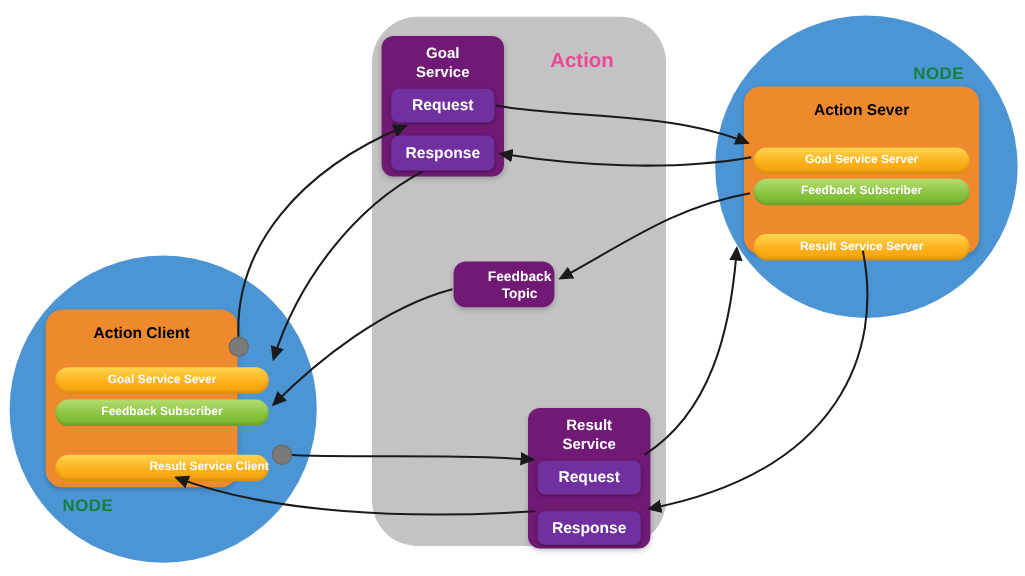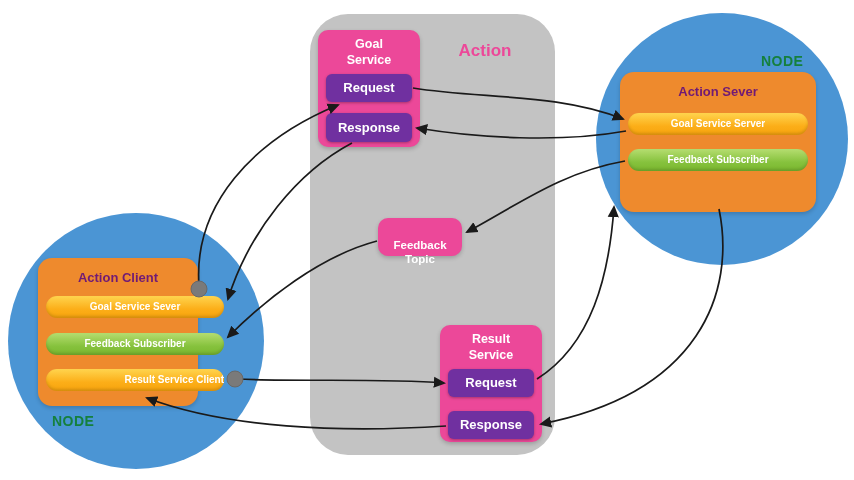--- a/index.html
+++ b/index.html
@@ -21,39 +21,39 @@
     font-size:17px; font-weight:bold; color:#ec4899;
   }
 
   .node-label { position:absolute; color:#15803d; font-weight:bold; font-size:14px; letter-spacing:.5px; }
   .node-label.left-pos  { left:52px;  top:413px; }
   .node-label.right-pos { left:761px; top:53px; }
 
   .orange-box { position:absolute; background:#ee8a2d; border-radius:14px; box-shadow:0 2px 4px rgba(0,0,0,.18); }
   .orange-box.client-pos { left:38px;  top:258px; width:160px; height:148px; }
   .orange-box.server-pos { left:620px; top:72px;  width:196px; height:140px; }
-  .orange-title { position:absolute; top:12px; width:100%; text-align:center; color:#701a75; font-weight:bold; font-size:13px; }
+  .orange-title { position:absolute; top:12px; width:100%; text-align:center; color:#000000; font-weight:bold; font-size:13px; }
 
   .pill {
     position:absolute; height:22px; border-radius:11px; text-align:center;
     line-height:22px; color:#fff; font-weight:bold; font-size:10px;
     box-shadow: inset 0 -2px 3px rgba(0,0,0,.15);
   }
-  .pill.yellow { background:linear-gradient(180deg,#ffd44e 0%,#fcae18 60%,#f7a40e 100%); }
+  .pill.yellow { background:linear-gradient(180deg,#ffd44e 0%,#fcae18 60%,#f7a40e 100%);margin-top:10px; }
   .pill.green  { background:linear-gradient(180deg,#b5dd70 0%,#86c23d 60%,#7ab72f 100%); }
 
-  .service-box { position:absolute; background:#ec4899; border-radius:10px; box-shadow:0 2px 4px rgba(0,0,0,.2); }
+  .service-box { position:absolute; background:#701a75; border-radius:10px; box-shadow:0 2px 4px rgba(0,0,0,.2); }
   .service-box.goal-pos   { left:318px; top:30px;  width:102px; height:117px; }
-  .service-box.result-pos { left:440px; top:325px; width:102px; height:117px; }
+  .service-box.result-pos { left:440px; top:340px; width:102px; height:117px; }
   .service-box.topic-pos  { left:378px; top:218px; width:84px;  height:38px; }
   .service-title {
     position:absolute; top:6px; width:100%; text-align:center; color:#fff;
     font-weight:bold; font-size:12.5px; line-height:16px; white-space:pre-line;
   }
-  .topic-pos .service-title { top:20px; font-size:11.5px; line-height:14px; }
+  .topic-pos .service-title { top:6px; font-size:11.5px; line-height:14px;margin-left:13px; }
 
   .rr-btn {
     position:absolute; left:8px; width:86px; height:28px; background:#7030a0;
     border-radius:6px; color:#fff; font-weight:bold; font-size:13px;
     text-align:center; line-height:28px; box-shadow:0 1px 3px rgba(0,0,0,.3);
   }
   .rr-btn.req-goal  { top:44px; }
   .rr-btn.res-goal  { top:83px; height:29px; line-height:29px; }
   .rr-btn.req-result{ top:44px; }
   .rr-btn.res-result{ top:86px; }
@@ -79,20 +79,21 @@
   </div>
   <div class="pill yellow" style="left:46px; top:296px; width:178px;">Goal Service Sever</div>
   <div class="pill green" style="left:46px; top:333px; width:178px;">Feedback Subscriber</div>
   <div class="pill yellow" style="left:46px; top:369px; width:178px;text-align:right;">Result Service Client</div>
 
   <div class="orange-box server-pos">
     <div class="orange-title">Action Sever</div>
   </div>
   <div class="pill yellow" style="left:628px; top:113px; width:180px;">Goal Service Server</div>
   <div class="pill green" style="left:628px; top:149px; width:180px;">Feedback Subscriber</div>
+  <div class="pill yellow" style="left:628px; top:185px; width:180px;">Result Service Server</div>
 
   <div class="service-box goal-pos">
     <div class="service-title">Goal
 Service</div>
     <div class="rr-btn req-goal">Request</div>
     <div class="rr-btn res-goal">Response</div>
   </div>
 
   <div class="service-box topic-pos">
     <div class="service-title">Feedback

